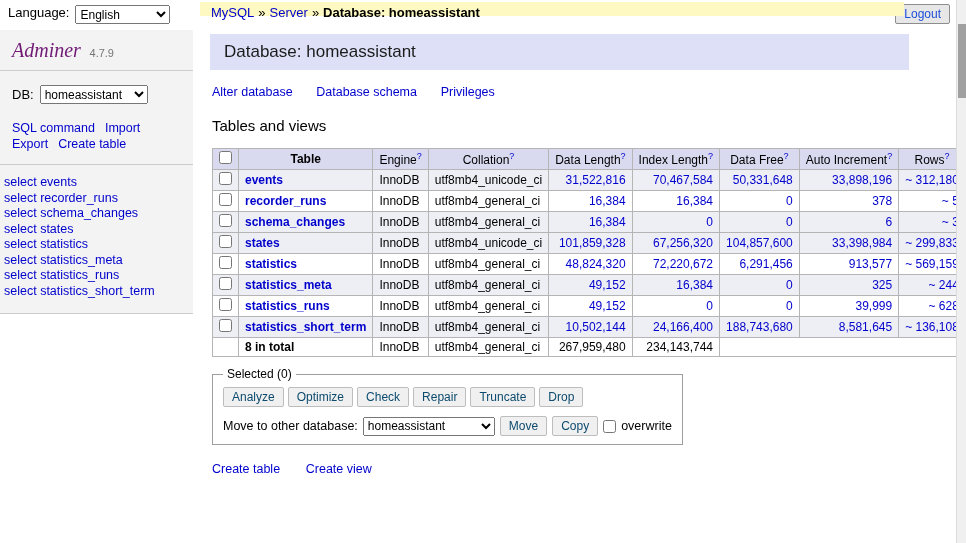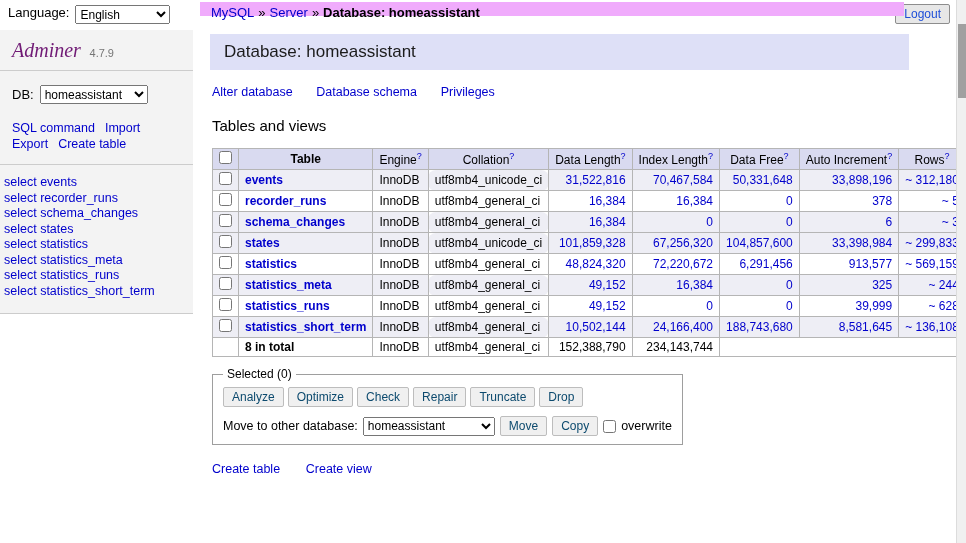--- a/index.html
+++ b/index.html
@@ -11,21 +11,21 @@
 
   
   .lang-row { position:absolute; left:8px; top:5px; display:flex; align-items:flex-start; gap:6px; }
   .lang-row select { width:95px; height:19px; font-size:12px; font-family:"Liberation Sans",sans-serif; }
   .logout-btn { position:absolute; right:16px; top:4px; }
 
   .btn { font-family:"Liberation Sans",sans-serif; font-size:12px; color:#1d4ed8; background:#e7e7e7; border:1px solid #8d8d8d; border-radius:2px; padding:2px 8px; cursor:pointer; }
   .btn:disabled, .btn.disabled { color:#0c4a6e; border-color:#bdbdbd; background:#f0f0f0; cursor:default; }
 
   
-  .breadcrumb { position:absolute; left:200px; top:2px; width:704px; height:14px; background:#f0abfc; line-height:22px; padding-left:11px; white-space:nowrap; }
+  .breadcrumb { position:absolute; left:200px; top:2px; width:704px; height:14px; background:#fef9c3; line-height:22px; padding-left:11px; white-space:nowrap; }
   .breadcrumb b { font-weight:bold; }
   .bc-sep { color:#000; margin:0 4px; }
 
   
   .sidebar { position:absolute; left:0; top:30px; width:193px; background:#f3f3f3; border-bottom:1px solid #ccc; padding-bottom:10px; }
   .app-block { padding:9px 12px 8px; border-bottom:1px solid #ccc; }
   .app-name { font-family:"Liberation Serif",serif; font-style:italic; font-size:20px; color:#701a75; }
   .app-ver { font-size:11px; color:#757575; margin-left:5px; }
   .db-block { padding:14px 12px 12px; display:flex; align-items:center; gap:6px; }
   .db-block select { width:108px; height:19px; font-size:12px; font-family:"Liberation Sans",sans-serif; }
@@ -50,21 +50,21 @@
   table.data { border-collapse:collapse; margin:14px 0 0 12px; font-size:12px; }
   table.data th, table.data td { border:1px solid #b5b5b5; padding:2px 6px; height:19px; white-space:nowrap; }
   table.data thead th { background:#d9daf0; font-weight:normal; text-align:center; }
   table.data thead th.h-table { font-weight:bold; }
   sup.help { font-size:9px; color:#0000cc; cursor:pointer; }
   tr.odd td, tr.odd th { background:#eeeef5; }
   td.cb, th.cb { width:21px; text-align:center; padding:2px 3px; }
   th.tname { text-align:left; font-weight:normal; width:122px; }
   th.tname a { font-weight:bold; }
   td.c-engine { width:46px; }
-  td.c-coll { width:102px;border-radius:8px; }
+  td.c-coll { width:102px; }
   td.num { text-align:right; }
   td.c-dlen { width:76px; } td.c-ilen { width:80px; } td.c-free { width:66px; }
   td.c-ainc { width:86px; } td.c-rows { width:58px; } td.c-com { width:54px; }
   tr.total th.tname span { font-weight:bold; }
   td.noborder { border:none; background:#fff; }
 
   
   .sel-fs .btn-row { display:flex; gap:4px; }
   .sel-fs .move-row { margin-top:9px; display:flex; align-items:center; gap:5px; font-size:12.5px; }
   .sel-fs select { width:132px; height:19px; font-size:12px; font-family:"Liberation Sans",sans-serif; }
@@ -246,21 +246,21 @@
           <td class="num c-free num-link">188,743,680</td>
           <td class="num c-ainc num-link">8,581,645</td>
           <td class="num c-rows"><a class="link">~ 136,108</a></td>
           <td class="c-com"></td>
         </tr>
         <tr class="total">
           <td class="cb"></td>
           <th class="tname"><span>8 in total</span></th>
           <td class="c-engine">InnoDB</td>
           <td class="c-coll">utf8mb4_general_ci</td>
-          <td class="num c-dlen">152,388,790</td>
+          <td class="num c-dlen">267,959,480</td>
           <td class="num c-ilen">234,143,744</td>
           <td class="noborder" colspan="4"></td>
         </tr>
       </tbody>
     </table>
 
     <fieldset class="sel-fs">
       <legend>Selected (0)</legend>
       <div class="btn-row">
         <button class="btn" disabled="">Analyze</button>

